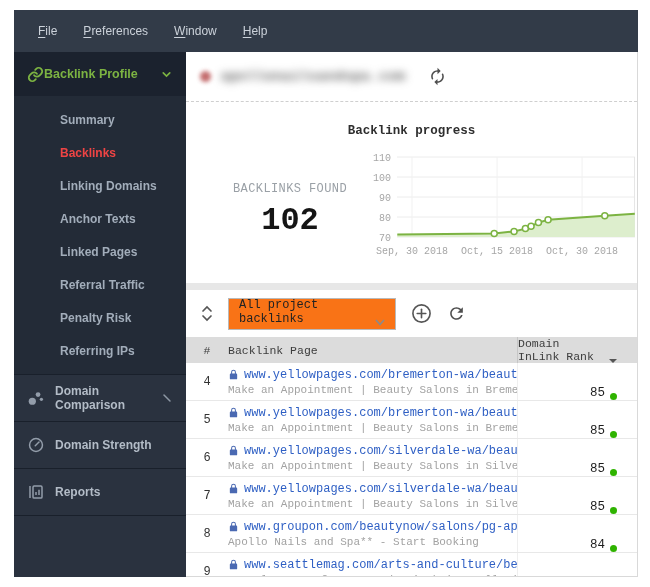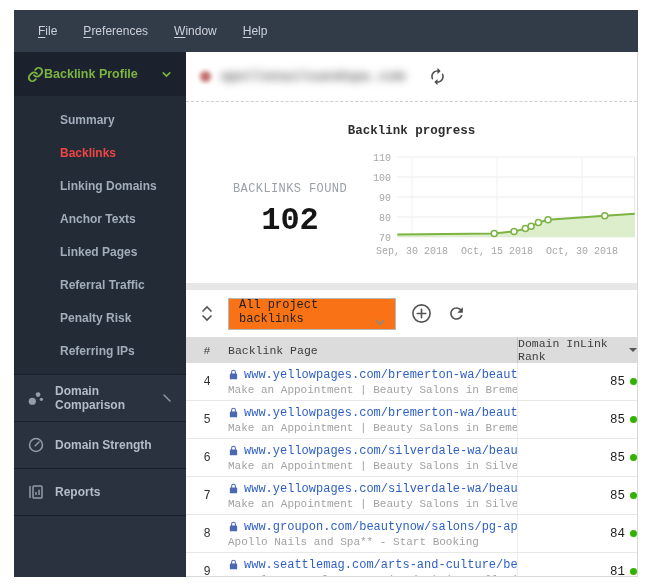--- a/index.html
+++ b/index.html
@@ -58,22 +58,22 @@
   .dropdown { width:168px; height:32px; border:1px solid #b9b9b9; background:#f97316; display:flex;
     align-items:flex-end; padding:3px 10px; cursor:pointer; }
   .dropdown .val { font-size:12px; color:#222; flex:1; }
   .icon-btn { display:flex; cursor:pointer; }
 
   
   .thead { height:26px; flex:0 0 26px; background:#dcdcdc; display:flex; align-items:center;
     font-size:11.5px; color:#3d3d3d; }
   .col-num { width:42px; flex:0 0 42px; text-align:center; }
   .col-page { flex:1; min-width:0; }
-  .col-rank { width:120px; flex:0 0 120px; display:flex; align-items:center; justify-content:flex-end;
-    padding-right:0; gap:5px; }
+  .col-rank { width:120px; flex:0 0 120px; display:flex; align-items:flex-end; justify-content:flex-end;
+    padding-right:20px; gap:5px; }
   .thead .col-rank { border-left:1px solid #c6c6c6; height:100%; }
   .sort-arrow { width:0; height:0; border-left:4px solid transparent; border-right:4px solid transparent;
     border-top:4px solid #555; margin-left:2px; }
   .tbody { flex:1; overflow:hidden; }
   .trow { height:38px; display:flex; align-items:center; border-bottom:1px solid #e8e8e8; }
   .trow .col-num { font-size:12px; color:#333; }
   .page-cell { display:flex; flex-direction:column; justify-content:center; gap:2px; min-width:0; }
   .page-link { display:flex; align-items:center; gap:5px; min-width:0; }
   .page-link a { font-size:12px; color:#2e5fc4; text-decoration:none; white-space:nowrap;
     overflow:hidden; }

